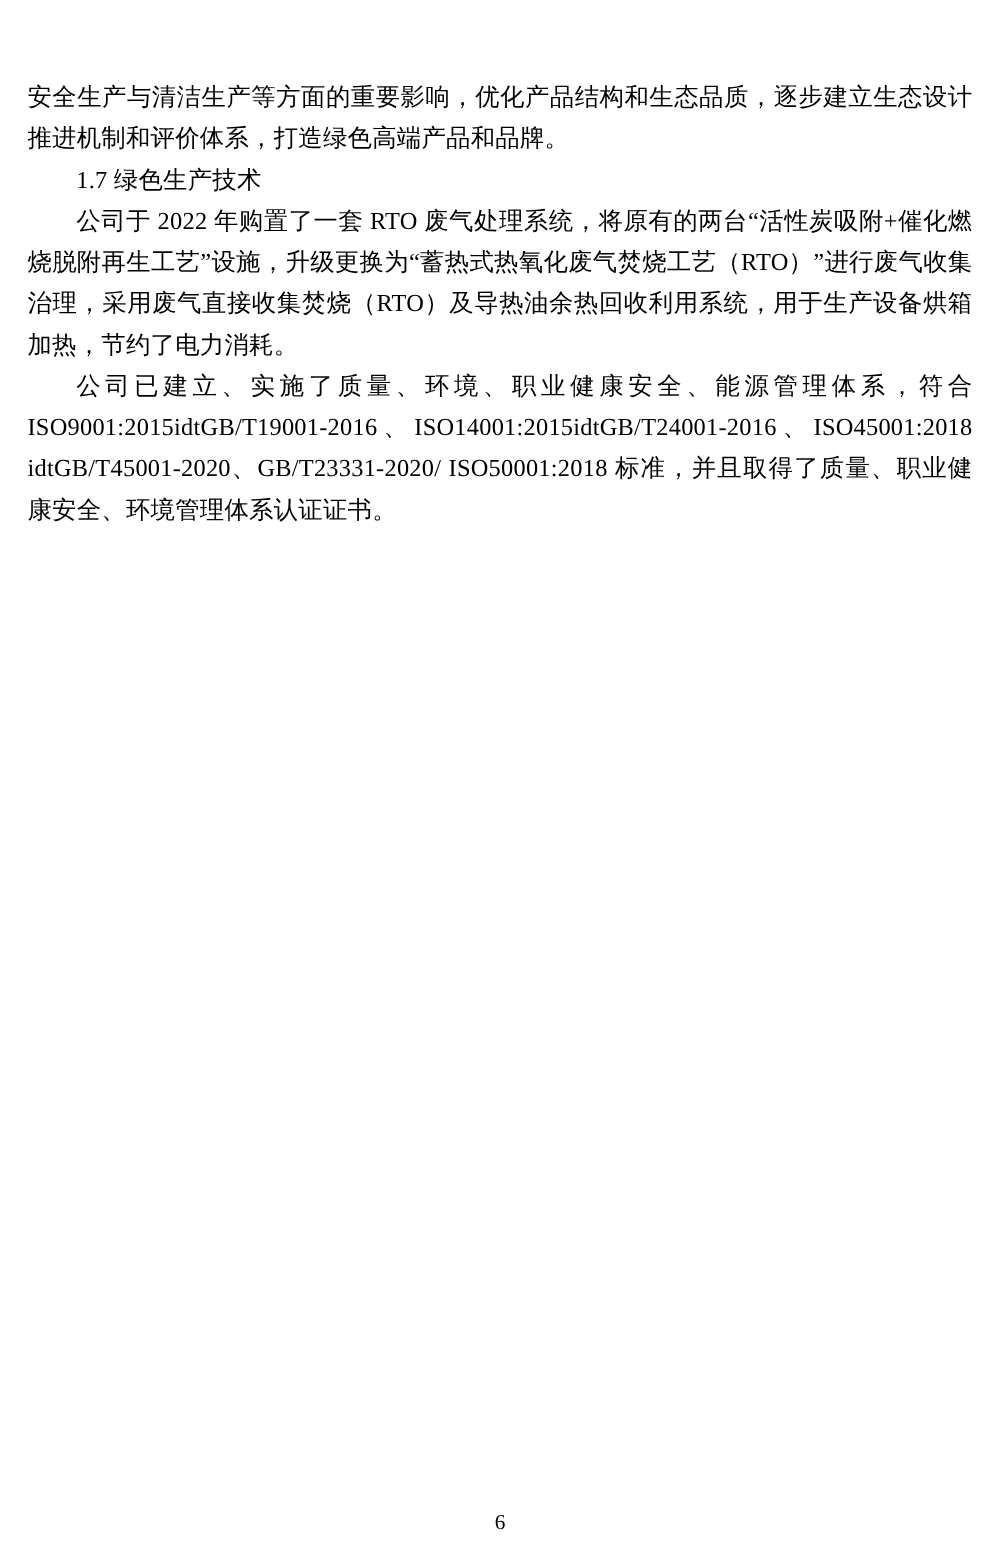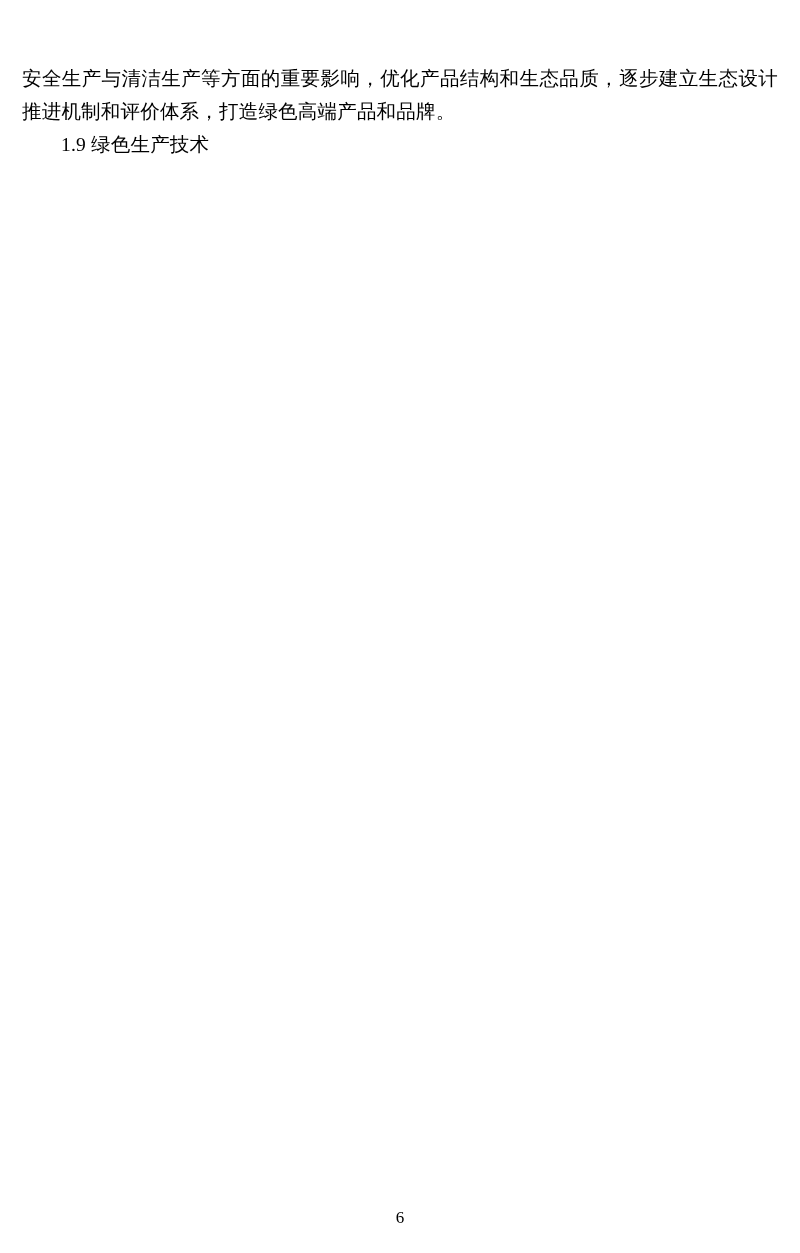--- a/index.html
+++ b/index.html
@@ -54,16 +54,18 @@
     font-family: "Liberation Serif", "DejaVu Serif", serif;
     color: #000;
   }
 </style>
 </head>
 <body>
 
 <div class="page">
   <div class="content">
     <p class="body">安全生产与清洁生产等方面的重要影响，优化产品结构和生态品质，逐步建立生态设计推进机制和评价体系，打造绿色高端产品和品牌。</p>
-    <p class="indent">1.9 绿色生产技术</p>
+    <p class="indent">1.7 绿色生产技术</p>
+    <p class="indent">公司于 2022 年购置了一套 RTO 废气处理系统，将原有的两台“活性炭吸附+催化燃烧脱附再生工艺”设施，升级更换为“蓄热式热氧化废气焚烧工艺（RTO）”进行废气收集治理，采用废气直接收集焚烧（RTO）及导热油余热回收利用系统，用于生产设备烘箱加热，节约了电力消耗。</p>
+    <p class="indent">公司已建立、实施了质量、环境、职业健康安全、能源管理体系，符合 ISO9001:2015idtGB/T19001-2016、ISO14001:2015idtGB/T24001-2016、ISO45001:2018 idtGB/T45001-2020、GB/T23331-2020/ ISO50001:2018 标准，并且取得了质量、职业健康安全、环境管理体系认证证书。</p>
   </div>
   <div class="footer">6</div>
 </div>
 
 </body></html>

